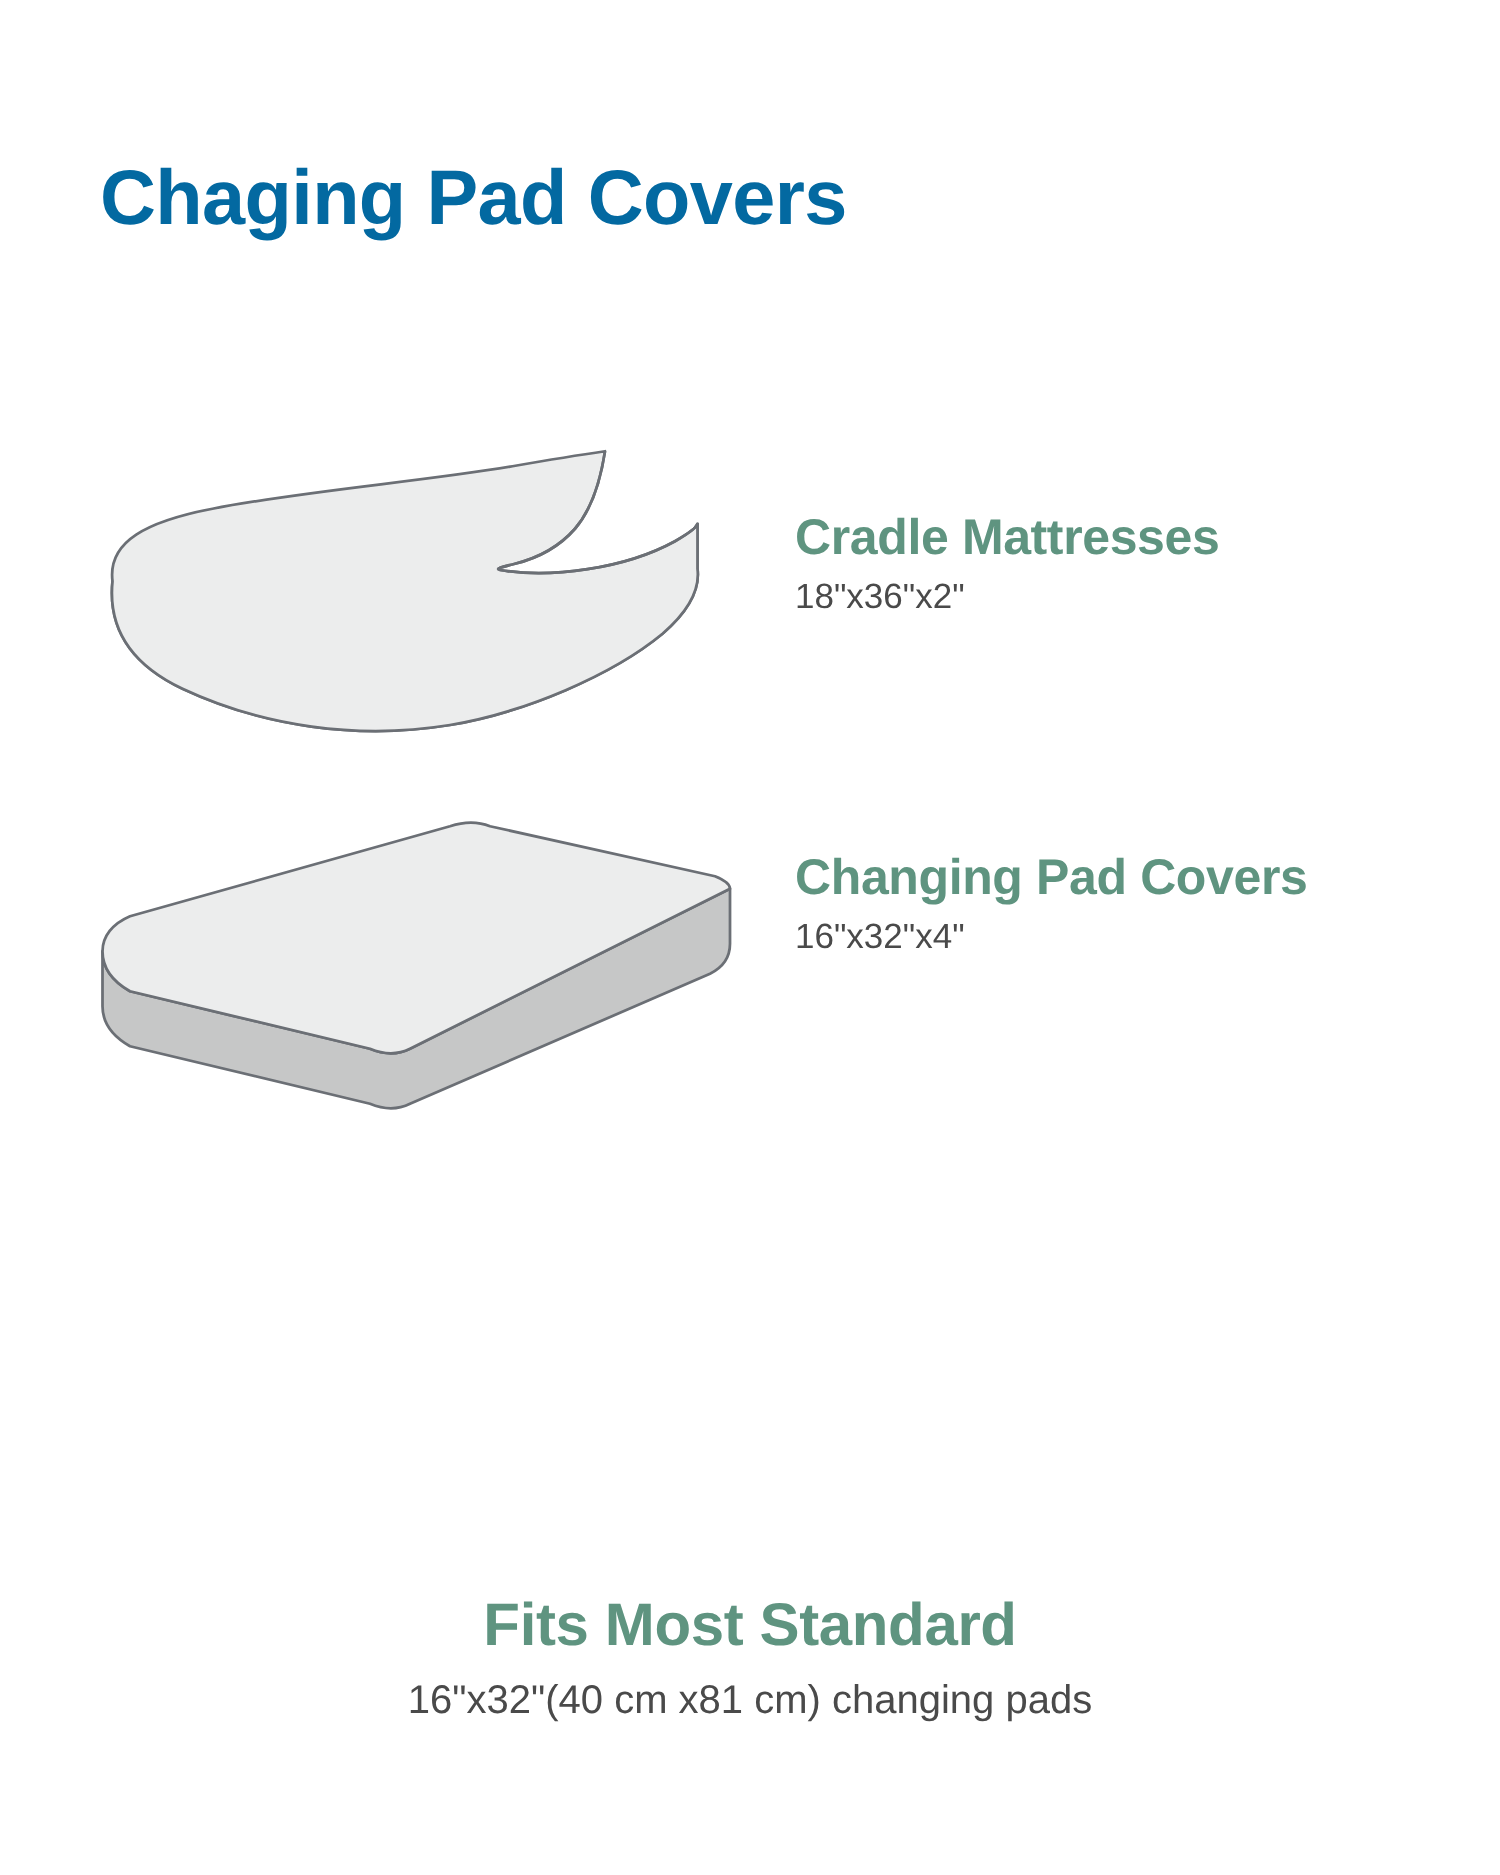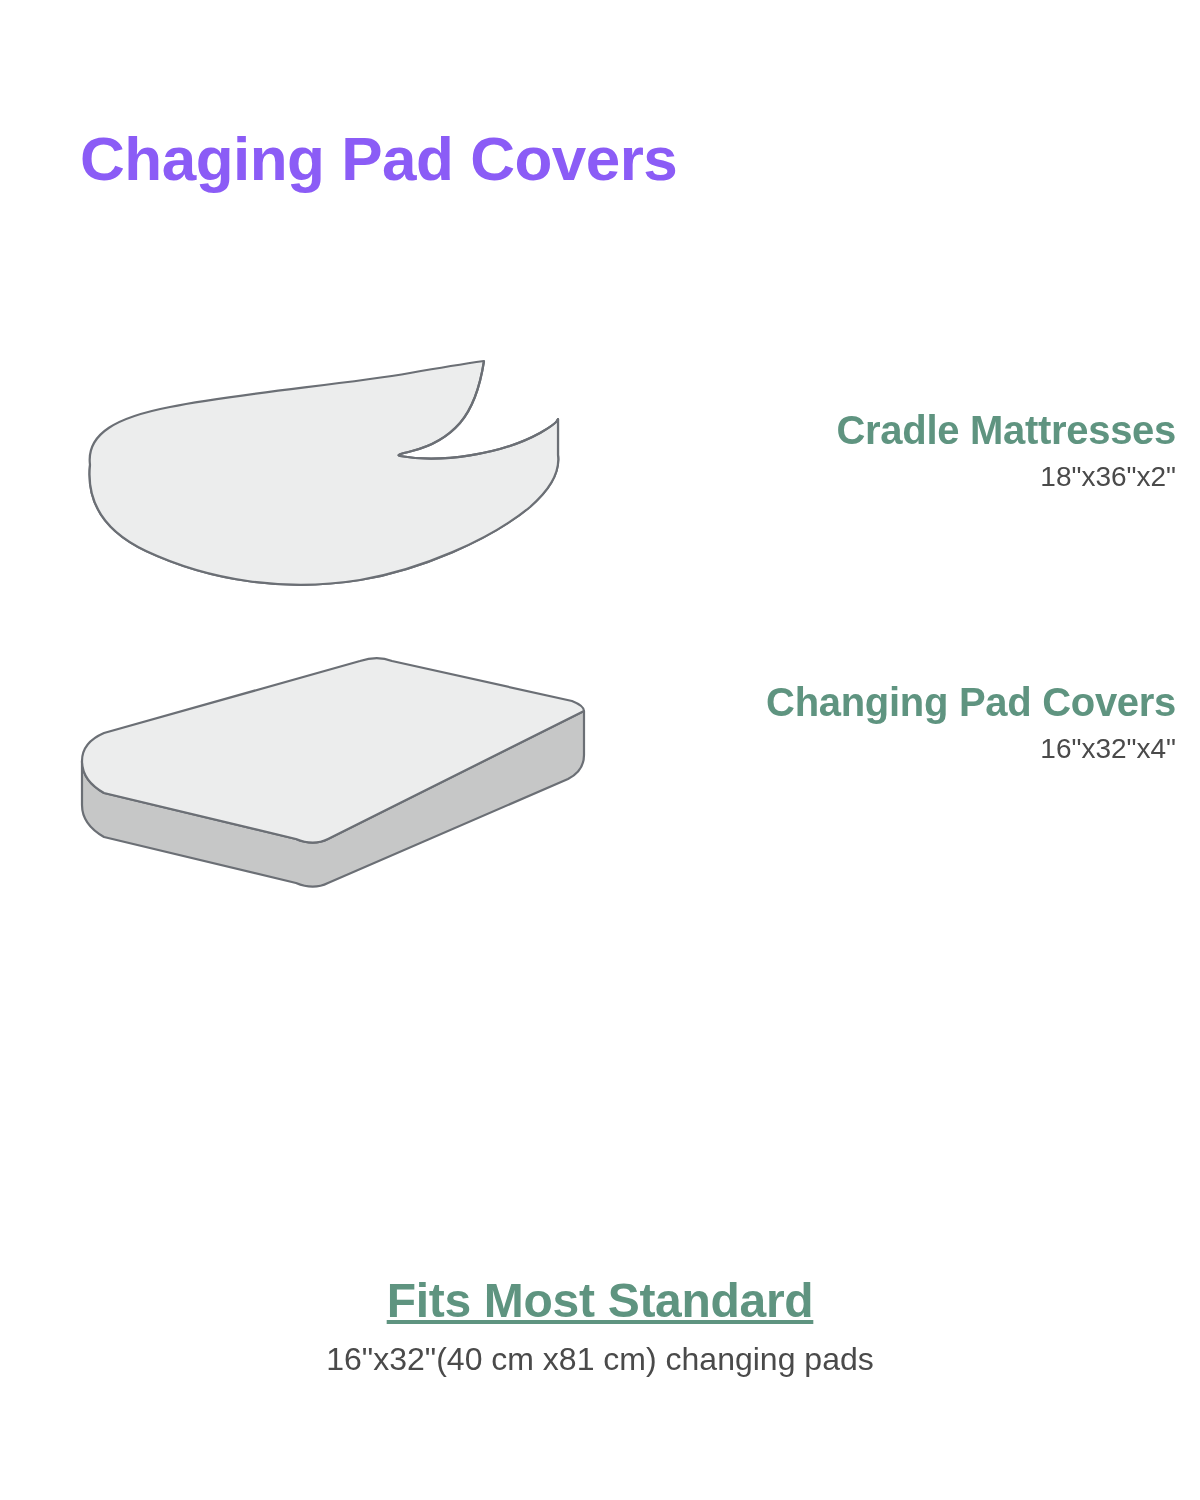--- a/index.html
+++ b/index.html
@@ -25,21 +25,21 @@
 
   
   .page-title {
     position: absolute;
     left: 80px;
     top: 98px;
     font-size: 62px;
     line-height: 1.05;
     font-weight: 700;
     letter-spacing: -0.5px;
-    color: #8b5cf6;
+    color: #0369a1;
     white-space: nowrap;
     margin-top: 28px;
   }
 
   
   .rows {
     position: absolute;
     left: 0;
     top: 355px;
     width: 1200px;
@@ -64,21 +64,20 @@
   }
   .row-text {
     position: absolute;
     left: 636px;
     top: 0;
     width: 540px;
     height: 270px;
     display: flex;
     flex-direction: column;
     justify-content: center;
-    align-items: flex-end;
   }
   .item-title {
     font-size: 40px;
     line-height: 1.28;
     font-weight: 700;
     letter-spacing: -0.3px;
     color: #5f9480;
     margin: 0 0 4px 0;
   }
   .item-dims {
@@ -107,21 +106,20 @@
     width: 1200px;
     text-align: center;
   }
   .footer-title {
     font-size: 48px;
     line-height: 1.2;
     font-weight: 700;
     letter-spacing: -0.3px;
     color: #5f9480;
     margin: 0 0 10px 0;
-    text-decoration: underline;
   }
   .footer-sub {
     font-size: 32px;
     line-height: 1.2;
     font-weight: 400;
     color: #4a4a4a;
     margin: 0;
   }
 </style>
 </head>

